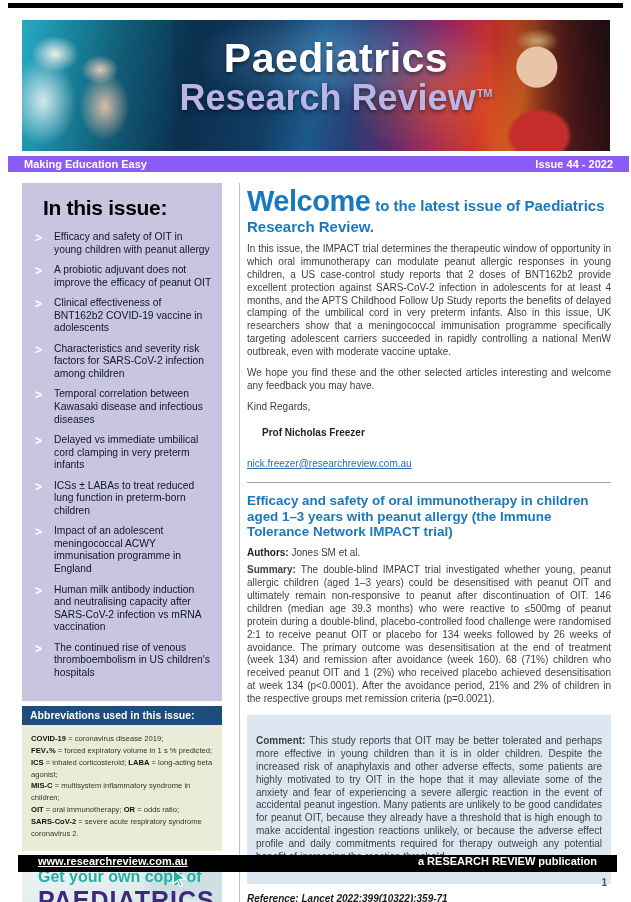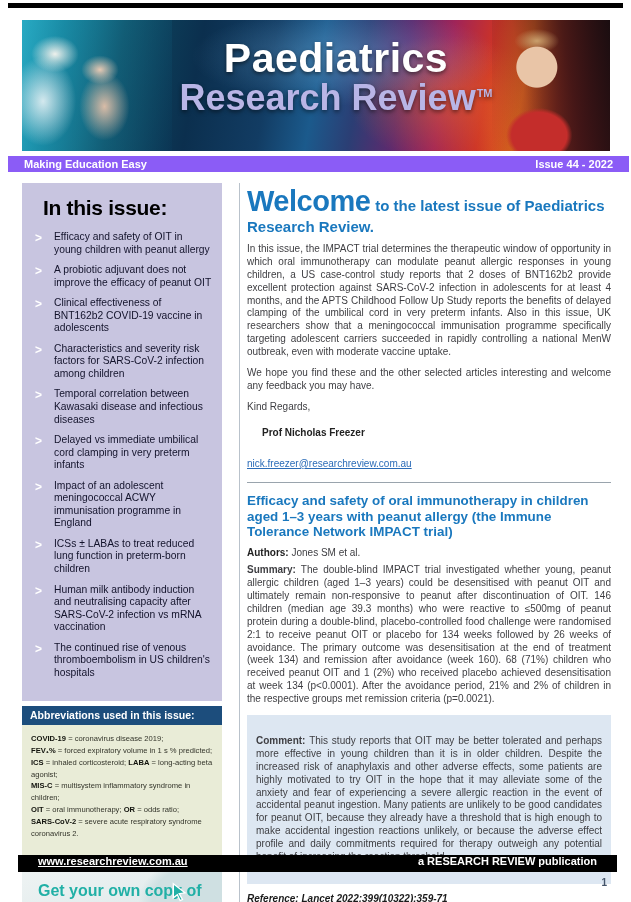--- a/index.html
+++ b/index.html
@@ -48,21 +48,21 @@
   .issue-box{background:#c8c5e0;padding:13px 10px 14px 13px;box-sizing:border-box;}
   .issue-heading{font-size:21px;font-weight:bold;color:#000;letter-spacing:-.3px;margin:0 0 11px 8px;}
   .issue-item{display:flex;margin-bottom:8px;}
   .chev{flex:none;width:19px;color:#fff;font-weight:800;font-size:12px;line-height:1.2;}
   .chev::before{content:">";}
   .issue-text{font-size:10.3px;line-height:1.22;color:#13132b;}
 
   
   .abbrev{margin-top:5px;}
   .abbrev-head{background:#1c4d7c;color:#fff;font-size:10.5px;font-weight:bold;padding:3px 8px 4px 8px;}
-  .abbrev-body{background:#e9ecd7;padding:8px 8px 26px 9px;font-size:7.6px;line-height:1.55;color:#33342a;}
+  .abbrev-body{background:#e9ecd7;padding:8px 8px 12px 9px;font-size:7.6px;line-height:1.55;color:#33342a;}
   .abbrev-line b{color:#11120c;}
 
   
   .promo{position:relative;margin-top:7px;height:158px;overflow:hidden;box-sizing:border-box;padding:8px 8px 8px 16px;
     background:
       radial-gradient(ellipse 120px 170px at 82% 95%, #f7f9f9 0 55%, rgba(247,249,249,0) 68%),
       radial-gradient(ellipse 90px 60px at 92% 18%, #cfe0e2 0 60%, transparent 75%),
       linear-gradient(165deg,#eef3f3 0%,#dde8e9 45%,#cbdcdf 100%);}
   .promo-kicker{position:relative;color:#21b0a6;font-size:16px;font-weight:bold;margin-top:2px;}
   .promo-brand1{position:relative;color:#3d2a7d;font-size:25px;font-weight:bold;letter-spacing:1px;line-height:1.15;}
@@ -156,26 +156,26 @@
               <span class="issue-text">Temporal correlation between Kawasaki disease and infectious diseases</span>
             </div>
 
             <div class="issue-item">
               <span class="chev"></span>
               <span class="issue-text">Delayed vs immediate umbilical cord clamping in very preterm infants</span>
             </div>
 
             <div class="issue-item">
               <span class="chev"></span>
+              <span class="issue-text">ICSs ± LABAs to treat reduced lung function in preterm-born children</span>
+            </div>
+
+            <div class="issue-item">
+              <span class="chev"></span>
               <span class="issue-text">Impact of an adolescent meningococcal ACWY immunisation programme in England</span>
-            </div>
-
-            <div class="issue-item">
-              <span class="chev"></span>
-              <span class="issue-text">ICSs ± LABAs to treat reduced lung function in preterm-born children</span>
             </div>
 
             <div class="issue-item">
               <span class="chev"></span>
               <span class="issue-text">Human milk antibody induction and neutralising capacity after SARS-CoV-2 infection vs mRNA vaccination</span>
             </div>
 
             <div class="issue-item">
               <span class="chev"></span>
               <span class="issue-text">The continued rise of venous thromboembolism in US children's hospitals</span>

